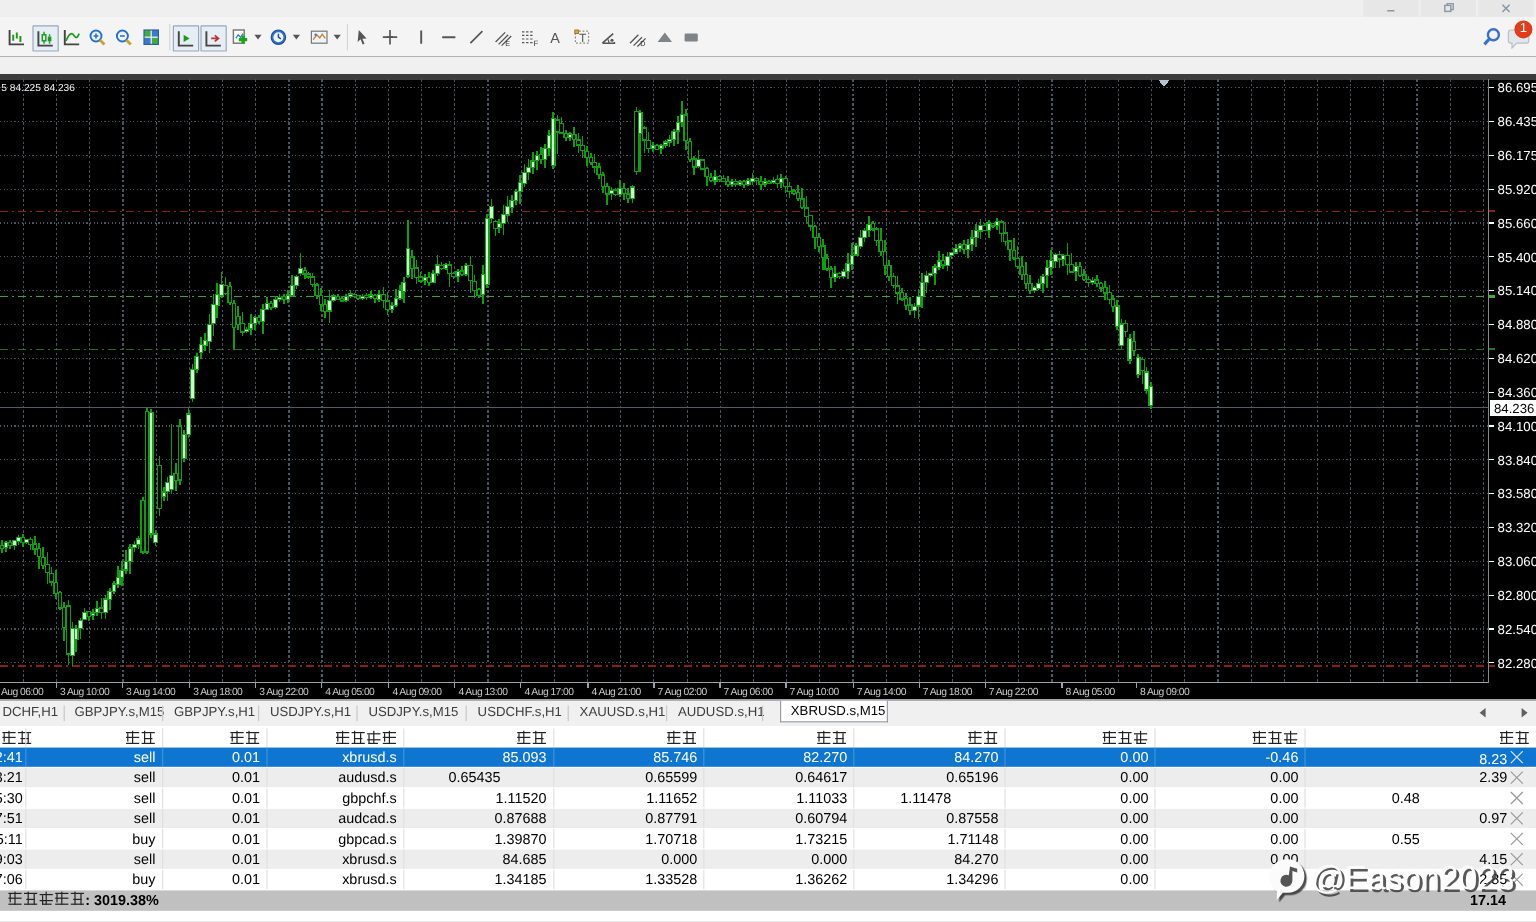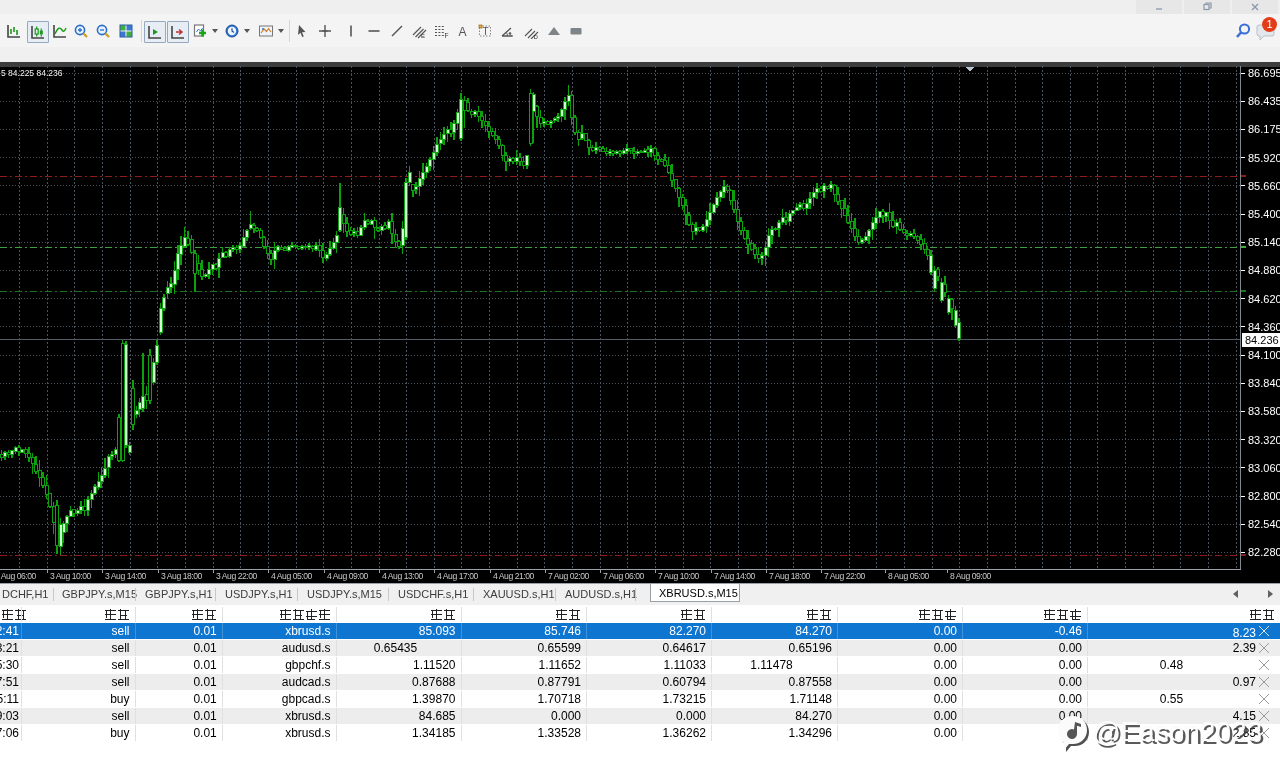--- a/index.html
+++ b/index.html
@@ -853,19 +853,23 @@
       <div style="position:absolute;left:837px;top:0;width:1px;height:16px;background:#e0e0e0"></div>
       <div style="position:absolute;left:837px;top:0;width:120px;height:16px;line-height:16px;text-align:right;overflow:hidden">0.00</div>
       <div style="position:absolute;left:962px;top:0;width:1px;height:16px;background:#e0e0e0"></div>
       <div style="position:absolute;left:962px;top:0;width:120px;height:16px;line-height:16px;text-align:right;overflow:hidden">0.00</div>
       <div style="position:absolute;left:1087px;top:0;width:1px;height:16px;background:#e0e0e0"></div>
       <div style="position:absolute;left:1087px;top:0;width:169px;height:16px;line-height:16px;text-align:right;overflow:hidden">2.85</div>
       <svg width="12" height="12" viewBox="0 0 12 12" style="position:absolute;left:1258px;top:2px">
         <path d="M1 1 L11 11 M11 1 L1 11" stroke="#9a9a9a" stroke-width="1"></path>
       </svg>
     </div>
+    <div style="position:absolute;left:0;top:137px;width:1280px;height:17px;background:#c0c0c0;font-size:12px;font-weight:bold;color:#000">
+      <div style="position:absolute;left:6px;top:1px"><i class="cb g1"></i><i class="cb g2"></i><i class="cb g3"></i><i class="cb g1"></i><i class="cb g2"></i><span style="vertical-align:top">:&nbsp;3019.38%</span></div>
+      <div style="position:absolute;left:1180px;top:1px;width:75px;text-align:right">17.14</div>
+    </div>
   </div>
 <div style="position:absolute;left:1056px;top:714px;z-index:50;font-family:'Liberation Sans',sans-serif">
     <svg width="34" height="38" viewBox="0 0 34 38" style="position:absolute;left:0;top:0;filter:drop-shadow(2px 2px 0 rgba(50,50,50,0.85))">
       <path d="M17 2 C25 2 31 8 31 16 C31 24 25 30 17 30 L13 30 L8 36 L8 29 C4 26 2 21 2 16 C2 8 8 2 17 2 Z" fill="#fbfbfb"></path>
       <path d="M19 8 l6 2 v3 l-4-1.2 V20 a5 5 0 1 1-3-4.6 Z" fill="#555"></path>
     </svg>
     <div style="position:absolute;left:36px;top:2px;font-size:28px;color:#fbfbfb;text-shadow:2.5px 2.5px 0 rgba(60,60,60,0.85)">@Eason2023</div>
   </div>
 </body></html>

